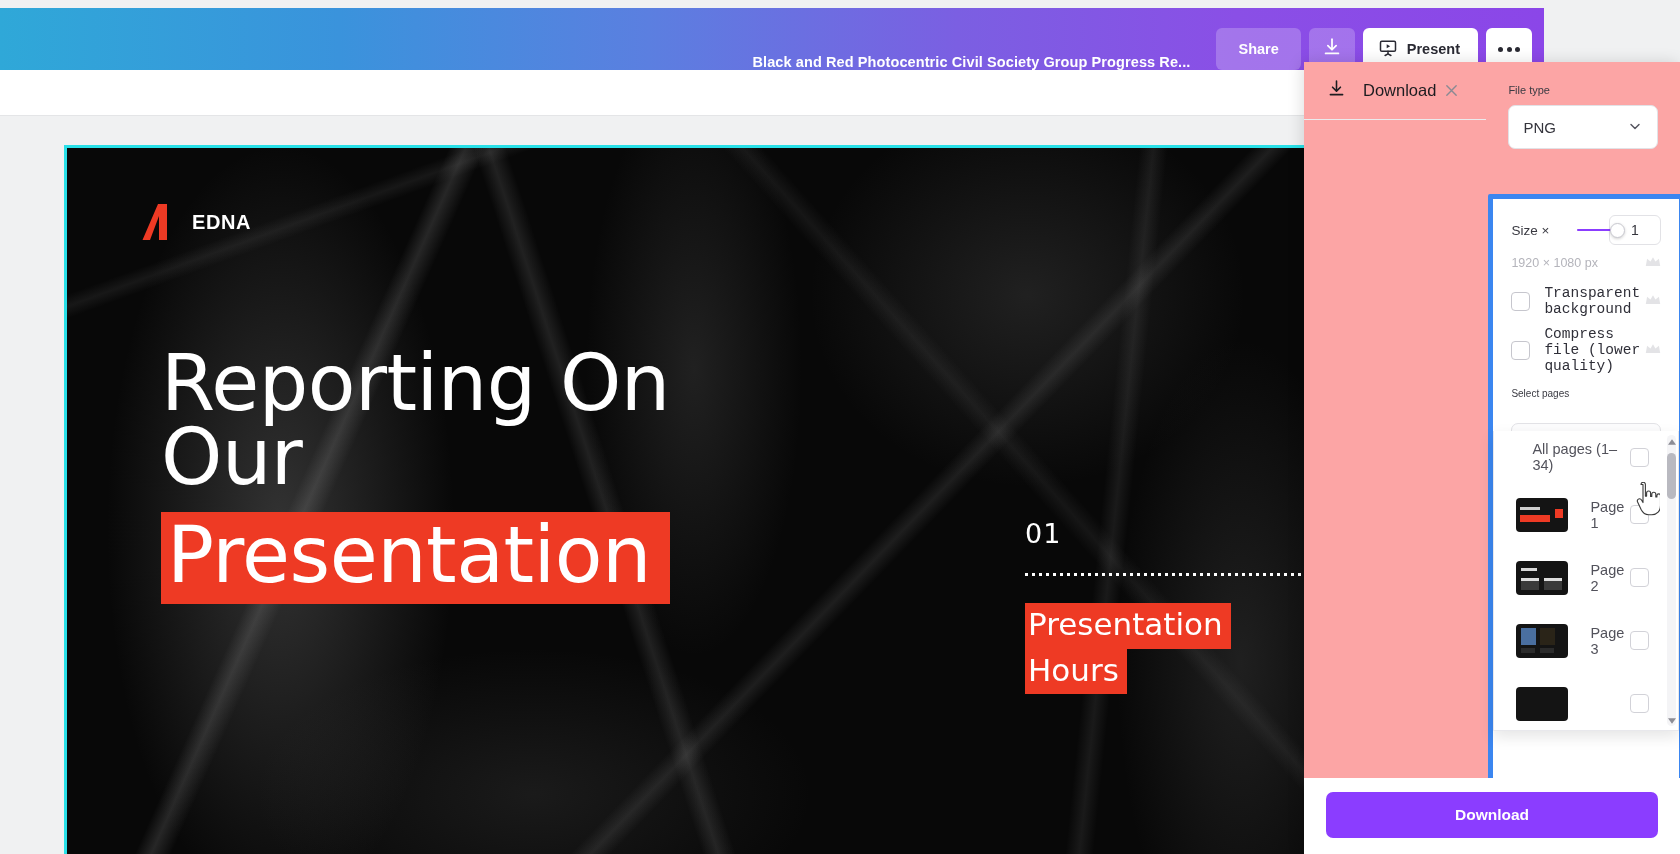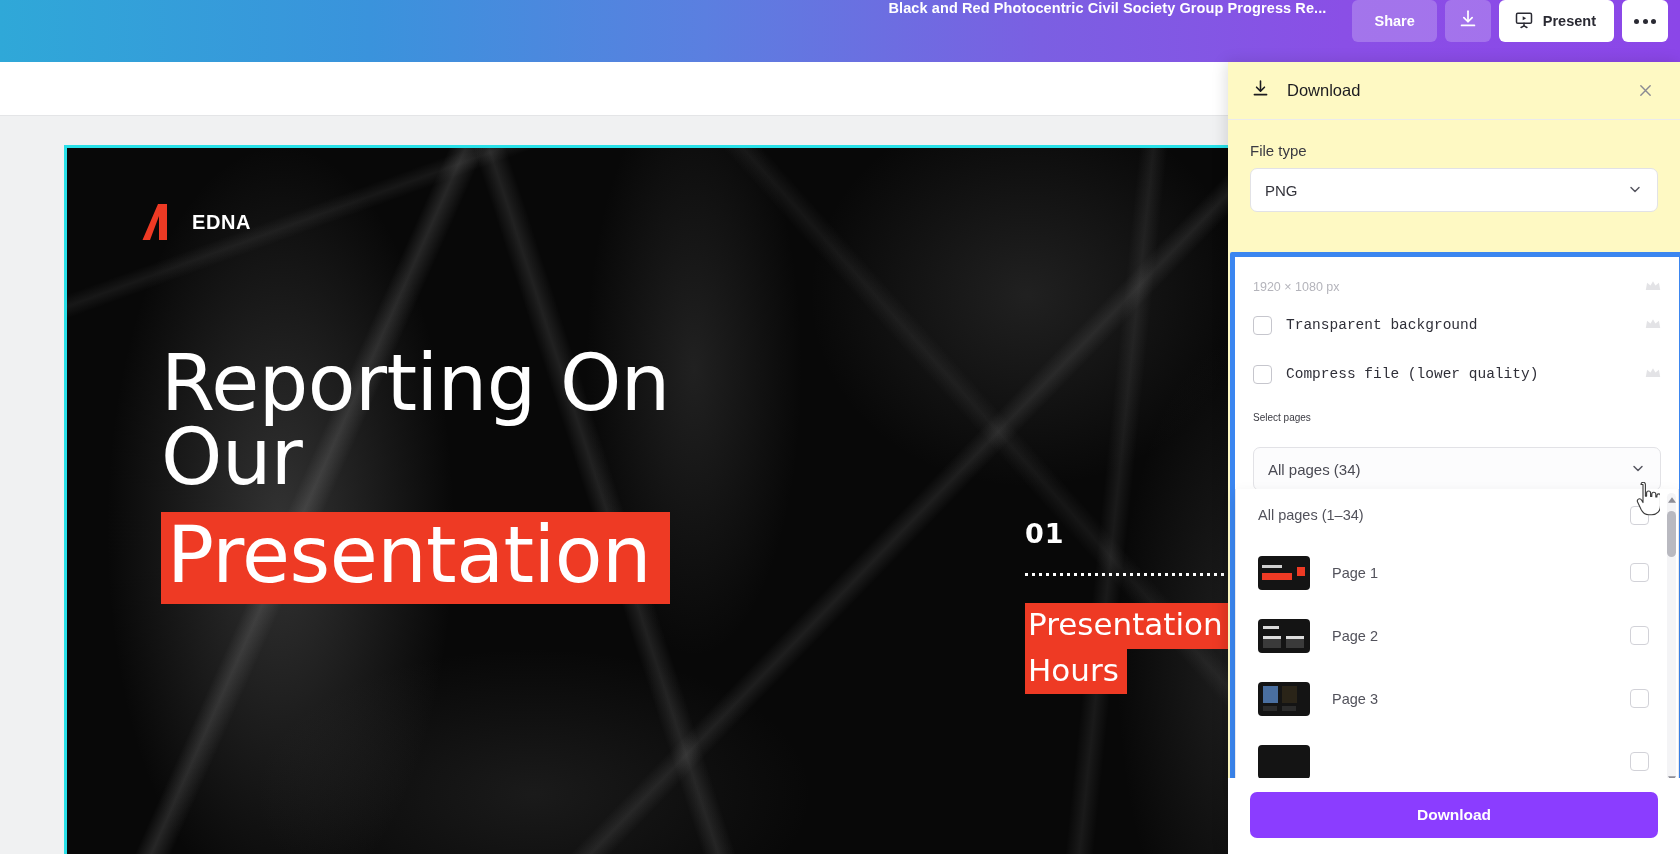--- a/index.html
+++ b/index.html
@@ -6,23 +6,23 @@
   html, body { width: 1680px; height: 854px; overflow: hidden; }
   body {
     font-family: "Liberation Sans", sans-serif;
     background: #f0f1f2;
     position: relative;
     -webkit-font-smoothing: antialiased;
   }
 
   
   .topbar {
-    position: absolute; top: 0; left: 0; width: 1680px; height: 62px;
+    position: absolute; top: 8px; left: 0; width: 1544px; height: 62px;
     background: linear-gradient(90deg,#2fa8d8 0%,#3a93dc 22%,#5b7fe0 42%,#7b5fe2 62%,#8a4fe6 80%,#8b46e8 100%);
-    display: flex; align-items: flex-start; z-index: 40;
+    display: flex; align-items: flex-end; z-index: 40;
   }
   .topbar-spacer { flex: 1 1 auto; }
   .doc-title {
     color: #ffffff; font-size: 14.5px; font-weight: 700;
     white-space: nowrap; padding-right: 26px; letter-spacing: .1px;
   }
   .btn-share {
     background: rgba(255,255,255,.22); color:#fff; font-size:14.5px; font-weight:700;
     height: 42px; border-radius: 6px; display:flex; align-items:center; justify-content:center;
     padding: 0 22px; margin-right: 8px; cursor: pointer; border:none;
@@ -83,50 +83,50 @@
   .headline .ln {
     color:#fff; font-size:78px; line-height:.95; font-weight:400; letter-spacing:-.5px;
     font-family:"DejaVu Sans", sans-serif; display:block;
   }
   .hl-hi {
     display:inline-block; background:#ee3a24; color:#fff; padding:6px 14px 12px 0;
     margin-top:18px; padding-left:6px;
   }
   .num01 {
     position:absolute; left:958px; top:370px; color:#fff;
-    font-size:27px; font-weight:700; font-family:"DejaVu Sans", sans-serif; letter-spacing:1px;
+    font-size:27px; font-weight:400; font-family:"DejaVu Sans", sans-serif; letter-spacing:1px;
   }
   .dotline {
     position:absolute; left:958px; top:425px; width:430px; height:3px;
     background-image: repeating-linear-gradient(90deg,#fff 0 3px, transparent 3px 7px);
   }
   .sub-lines { position:absolute; left:958px; top:455px; }
   .sub-lines .sl {
     color:#fff; font-size:31px; line-height:1.28; font-family:"DejaVu Sans", sans-serif; display:block;
   }
   .sub-hi { background:#ee3a24; display:inline-block; padding:2px 8px 4px 3px; }
 
   
   .dl-panel {
-    position:absolute; right:0; top:62px; width:452px; height:792px;
-    background:#fef9c3; box-shadow:-2px 0 14px rgba(0,0,0,.13); z-index: 50;
-    display:flex; flex-direction:column;
+    position:absolute; right:0; top:62px; width:376px; height:792px;
+    background:#fca5a5; box-shadow:-2px 0 14px rgba(0,0,0,.13); z-index: 50;
+    display:flex; flex-direction:row;
   }
   .dl-head {
     height:58px; display:flex; align-items:center; padding:0 20px 0 22px;
     border-bottom:1px solid #ebebed; flex:0 0 auto;
   }
   .dl-head .ttl { font-size:16.5px; color:#1c1c20; font-weight:400; margin-left:16px; }
   .dl-head .x {
     margin-left:auto; width:30px; height:30px; display:flex; align-items:center; justify-content:center;
     cursor:pointer; color:#8a8a93; font-size:20px; line-height:1;
   }
 
   .dl-body { padding:22px 22px 0 22px; flex:1 1 auto; position:relative; }
-  .fld-label { font-size:15px; color:#3a3a42; font-weight:400; margin-bottom:9px; }
+  .fld-label { font-size:11px; color:#3a3a42; font-weight:400; margin-bottom:9px; }
   .select-box {
     height:44px; border:1px solid #e2e2e6; border-radius:7px; background:#fff;
     display:flex; align-items:center; padding:0 14px; font-size:15px; color:#34343c; cursor:pointer;
   }
   .select-box .chev { margin-left:auto; color:#55555f; }
 
   
   .hl-box {
     position:absolute; left:2px; right:-4px; top:132px; height:614px;
     border:5px solid #3b86f0; border-radius:2px; background:#fff; z-index:3;
@@ -171,21 +171,21 @@
   .dd-scroll { position:absolute; inset:0 13px 0 0; }
   .dd-row {
     display:flex; align-items:center; height:63px; padding:0 16px 0 22px; cursor:pointer;
   }
   .dd-row.first { height:52px; }
   .dd-row .thumb-img {
     width:52px; height:34px; border-radius:4px; flex:0 0 auto; overflow:hidden; position:relative;
     background:#141414;
   }
   .dd-row .dd-name { font-size:14.5px; color:#52525b; margin-left:22px; }
-  .dd-row.first .dd-name { margin-left:0; font-size:14.5px; color:#52525b; }
+  .dd-row.first .dd-name { margin-left:16px; font-size:14.5px; color:#52525b; }
   .dd-chk {
     margin-left:auto; width:19px; height:19px; border:1.6px solid #d2d2d8; border-radius:4px;
     background:#fff; flex:0 0 auto; cursor:pointer;
   }
   .dd-sb-track { position:absolute; right:2px; top:4px; width:9px; bottom:4px; background:#f4f4f6; border-radius:5px; }
   .dd-sb-thumb { position:absolute; right:2px; top:22px; width:9px; height:46px; background:#b9b9c0; border-radius:5px; cursor:pointer; }
   .dd-sb-up, .dd-sb-dn {
     position:absolute; right:1.5px; width:10px; height:10px; color:#8d8d95; font-size:8px;
     display:flex; align-items:center; justify-content:center; cursor:pointer;
   }
@@ -313,20 +313,29 @@
       <span>PNG</span>
       <span class="chev">
         <svg width="16" height="16" viewBox="0 0 20 20" fill="none" stroke="#55555f" stroke-width="1.8" stroke-linecap="round" stroke-linejoin="round">
             <path d="M5 8l5 5 5-5"></path>
           </svg>
       </span>
     </div>
 
     <div class="hl-box">
 
+      <div class="size-row">
+        <span class="size-lbl">Size ×</span>
+        <span class="slider">
+          <span class="track"></span>
+          <span class="fill"></span>
+          <span class="thumb"></span>
+        </span>
+        <span class="size-input">1</span>
+      </div>
 
       <div class="px-note">
         <span>1920 × 1080 px</span>
         <span class="crown">
           <svg width="16" height="12" viewBox="0 0 20 14" fill="#b7b7be">
               <path d="M1 12h18l-1.6-9-4.4 3.4L10 1 6.9 6.4 2.6 3z"></path>
             </svg>
         </span>
       </div>
 

